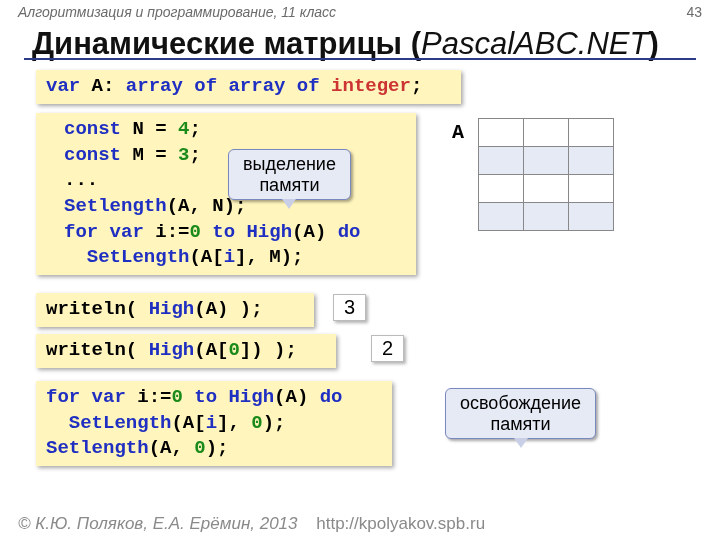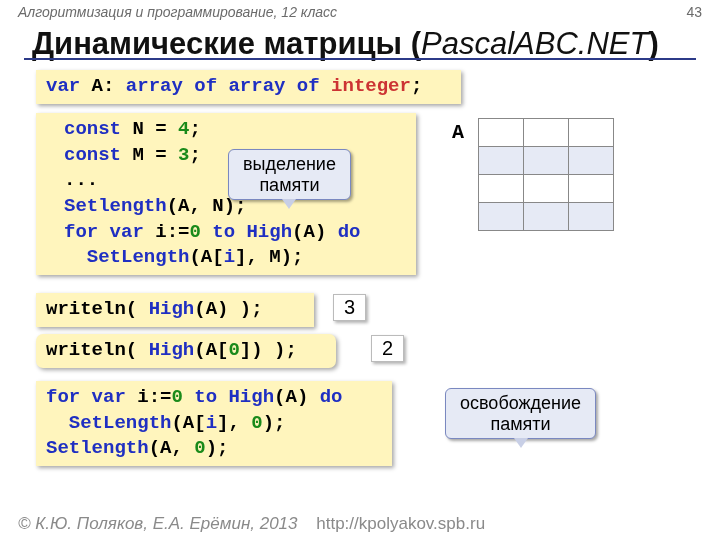--- a/index.html
+++ b/index.html
@@ -122,37 +122,37 @@
   }
   
   .kw   { color: #1f2fc2; }
   .type { color: #c33; }
   .ident-blue { color: #1f2fc2; }
   .num  { color: #1a8a1a; }
 </style>
 </head>
 <body>
 
-<div class="header">Алгоритмизация и программирование, 12 класс</div>
+<div class="header">Алгоритмизация и программирование, 11 класс</div>
 <div class="page-num">43</div>
 
 <div class="title">
   <span>Динамические матрицы </span><span>(</span><span class="pascal">PascalABC.NET</span><span>)</span>
 </div>
 <div class="title-rule"></div>
 
 <div class="codebox" id="cb1" style="left:36px; top:70px; width:425px;"><span class="kw">var</span><span> A: </span><span class="kw">array of array of</span><span> </span><span class="type">integer</span><span>;</span></div>
 <div class="codebox" id="cb2" style="left:36px; top:113px; width:380px;padding-left:28px;"><span class="kw">const</span><span> N = </span><span class="num">4</span><span>;</span>
 <span class="kw">const</span><span> M = </span><span class="num">3</span><span>;</span>
 <span>...</span>
 <span class="ident-blue">Setlength</span><span>(A, N);</span>
 <span class="kw">for var</span><span> i:=</span><span class="num">0</span><span> </span><span class="kw">to</span><span> </span><span class="ident-blue">High</span><span>(A) </span><span class="kw">do</span>
 <span>  </span><span class="ident-blue">SetLength</span><span>(A[</span><span class="ident-blue">i</span><span>], M);</span></div>
 <div class="codebox" id="cb3" style="left:36px; top:293px; width:278px;"><span>writeln( </span><span class="ident-blue">High</span><span>(A) );</span></div>
-<div class="codebox" id="cb4" style="left:36px; top:334px; width:300px;border-radius:7px;"><span>writeln( </span><span class="ident-blue">High</span><span>(A[</span><span class="num">0</span><span>]) );</span></div>
+<div class="codebox" id="cb4" style="left:36px; top:334px; width:300px;"><span>writeln( </span><span class="ident-blue">High</span><span>(A[</span><span class="num">0</span><span>]) );</span></div>
 <div class="codebox" id="cb5" style="left:36px; top:381px; width:356px;"><span class="kw">for var</span><span> i:=</span><span class="num">0</span><span> </span><span class="kw">to</span><span> </span><span class="ident-blue">High</span><span>(A) </span><span class="kw">do</span>
 <span>  </span><span class="ident-blue">SetLength</span><span>(A[</span><span class="ident-blue">i</span><span>], </span><span class="num">0</span><span>);</span>
 <span class="ident-blue">Setlength</span><span>(A, </span><span class="num">0</span><span>);</span></div>
 
 <div class="callout" id="ca1" style="left: 228px; top: 117px; white-space: pre; margin-top: 32px;">выделение
 памяти</div>
 <div class="callout" id="ca2" style="left: 445px; top: 388px; white-space: pre;">освобождение
 памяти</div>
 
 <div class="resultbox" style="left:333px; top:294px;">3</div>

